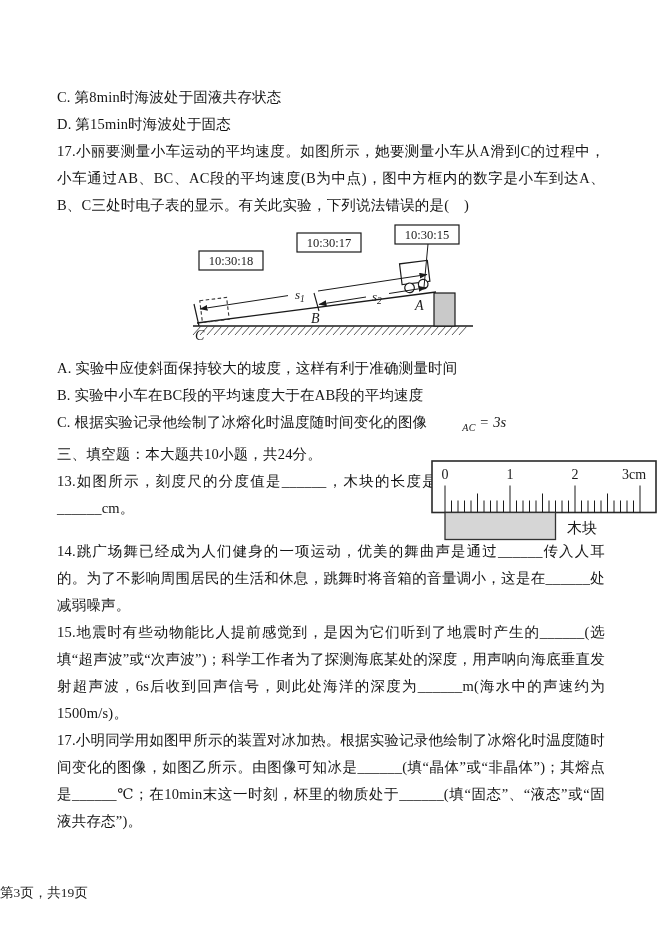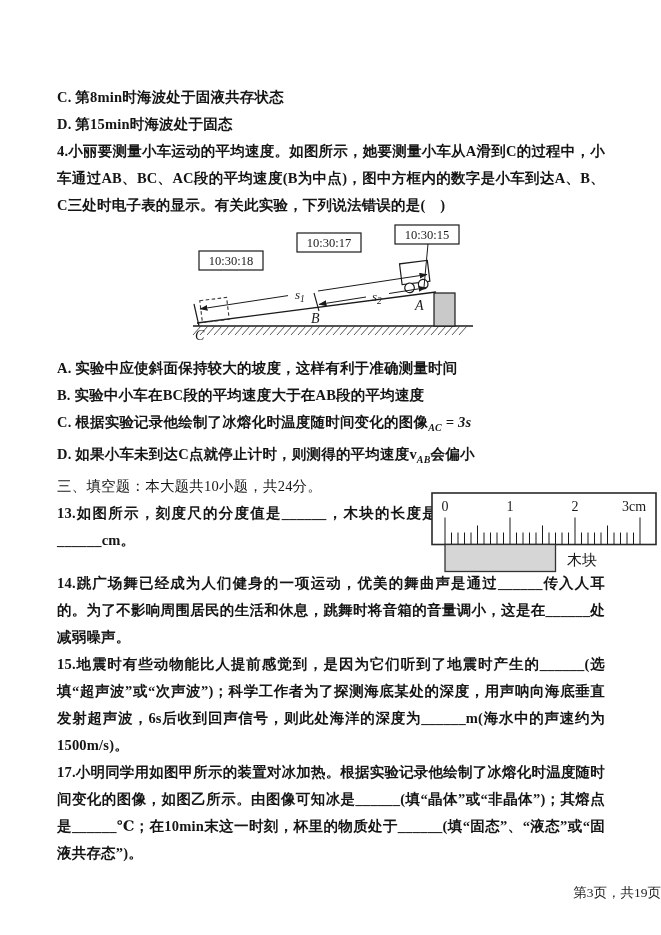--- a/index.html
+++ b/index.html
@@ -17,24 +17,23 @@
     position:absolute;
     left:57px; top:84px;
     width:548px;
   }
   p.line{
     margin:0;
     font-size:14.5px;
     line-height:27px;
     text-align:justify;
     letter-spacing:0.2px;
-    font-weight:bold;
   }
   p.section-head{font-weight:normal;}
-  sub.vsub{font-size:10px; font-style:italic;}
+  sub.vsub{font-size:10px; font-style:italic;margin-left:35px;}
   .varletter{font-style:italic;}
   .figure-incline{
     margin:4px 0 2px 128px;
     width:292px;height:126px;
   }
   .q13row{
     position:relative;
     min-height:70px;
   }
   .q13text{
@@ -42,35 +41,35 @@
   }
   .figure-ruler{
     position:absolute;
     top:-8px; right:-54px;
     width:228px; height:84px;
   }
   svg text{font-family:"Liberation Serif","DejaVu Serif",serif;}
   .footer{
     position:absolute;
     left:0; right:0; top:884px;
-    text-align:right;
+    text-align:left;
     font-size:13.5px;
     color:#222;
   }
 </style>
 </head>
 <body>
 
 <div class="page">
   <div class="content">
 
     <p class="line">C. 第8min时海波处于固液共存状态</p>
     <p class="line">D. 第15min时海波处于固态</p>
 
-    <p class="line">4.小丽要测量小车运动的平均速度。如图所示，她要测量小车从A滑到C的过程中，小车通过AB、BC、AC段的平均速度(B为中点)，图中方框内的数字是小车到达A、B、C三处时电子表的显示。有关此实验，下列说法错误的是(　)</p>
+    <p class="line">17.小丽要测量小车运动的平均速度。如图所示，她要测量小车从A滑到C的过程中，小车通过AB、BC、AC段的平均速度(B为中点)，图中方框内的数字是小车到达A、B、C三处时电子表的显示。有关此实验，下列说法错误的是(　)</p>
 
     
     <svg class="figure-incline" viewBox="0 0 292 126" xmlns="http://www.w3.org/2000/svg">
       <defs>
         <marker id="ahE" markerWidth="9" markerHeight="8" refX="7.5" refY="3" orient="auto" markerUnits="userSpaceOnUse">
           <path d="M0,0 L8,3 L0,6 z" fill="#1a1a1a"></path>
         </marker>
         <marker id="ahS" markerWidth="9" markerHeight="8" refX="7.5" refY="3" orient="auto-start-reverse" markerUnits="userSpaceOnUse">
           <path d="M0,0 L8,3 L0,6 z" fill="#1a1a1a"></path>
         </marker>
@@ -116,21 +115,20 @@
       <text x="242" y="16" font-size="12.5" text-anchor="middle" fill="#1a1a1a">10:30:15</text>
 
       <text x="230" y="87" font-size="14" font-style="italic" fill="#1a1a1a">A</text>
       <text x="126" y="100" font-size="14" font-style="italic" fill="#1a1a1a">B</text>
       <text x="10" y="117" font-size="14" font-style="italic" fill="#1a1a1a">C</text>
     </svg>
 
     <p class="line">A. 实验中应使斜面保持较大的坡度，这样有利于准确测量时间</p>
     <p class="line">B. 实验中小车在BC段的平均速度大于在AB段的平均速度</p>
     <p class="line"><span>C. 根据实验记录他绘制了冰熔化时温度随时间变化的图像</span><sub class="vsub">AC</sub><span class="varletter"> = 3s</span></p>
-    <p class="line"><span>D. 如果小车未到达C点就停止计时，则测得的平均速度v</span><sub class="vsub">AB</sub><span>会偏小</span></p>
 
     <p class="line section-head">三、填空题：本大题共10小题，共24分。</p>
 
     
     <div class="q13row">
       <p class="line q13text">13.如图所示，刻度尺的分度值是______，木块的长度是______cm。</p>
 
       <svg class="figure-ruler" viewBox="0 0 228 84" xmlns="http://www.w3.org/2000/svg">
         <rect x="1" y="1" width="224" height="51.5" fill="#ffffff" stroke="#2a2a2a" stroke-width="1.6"></rect>
         <text x="14" y="19" font-size="14" text-anchor="middle" fill="#1a1a1a">0</text>

